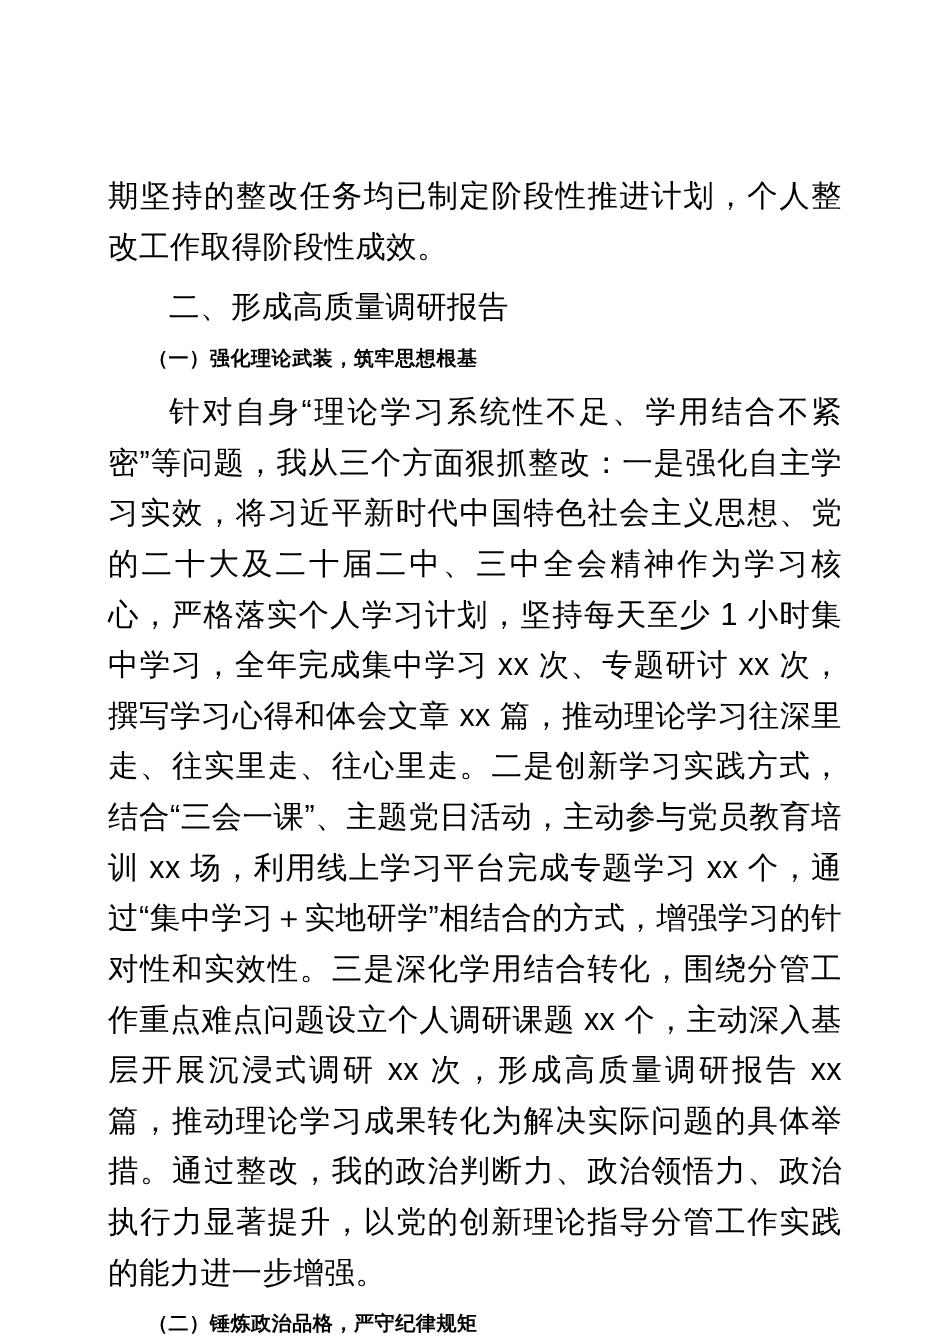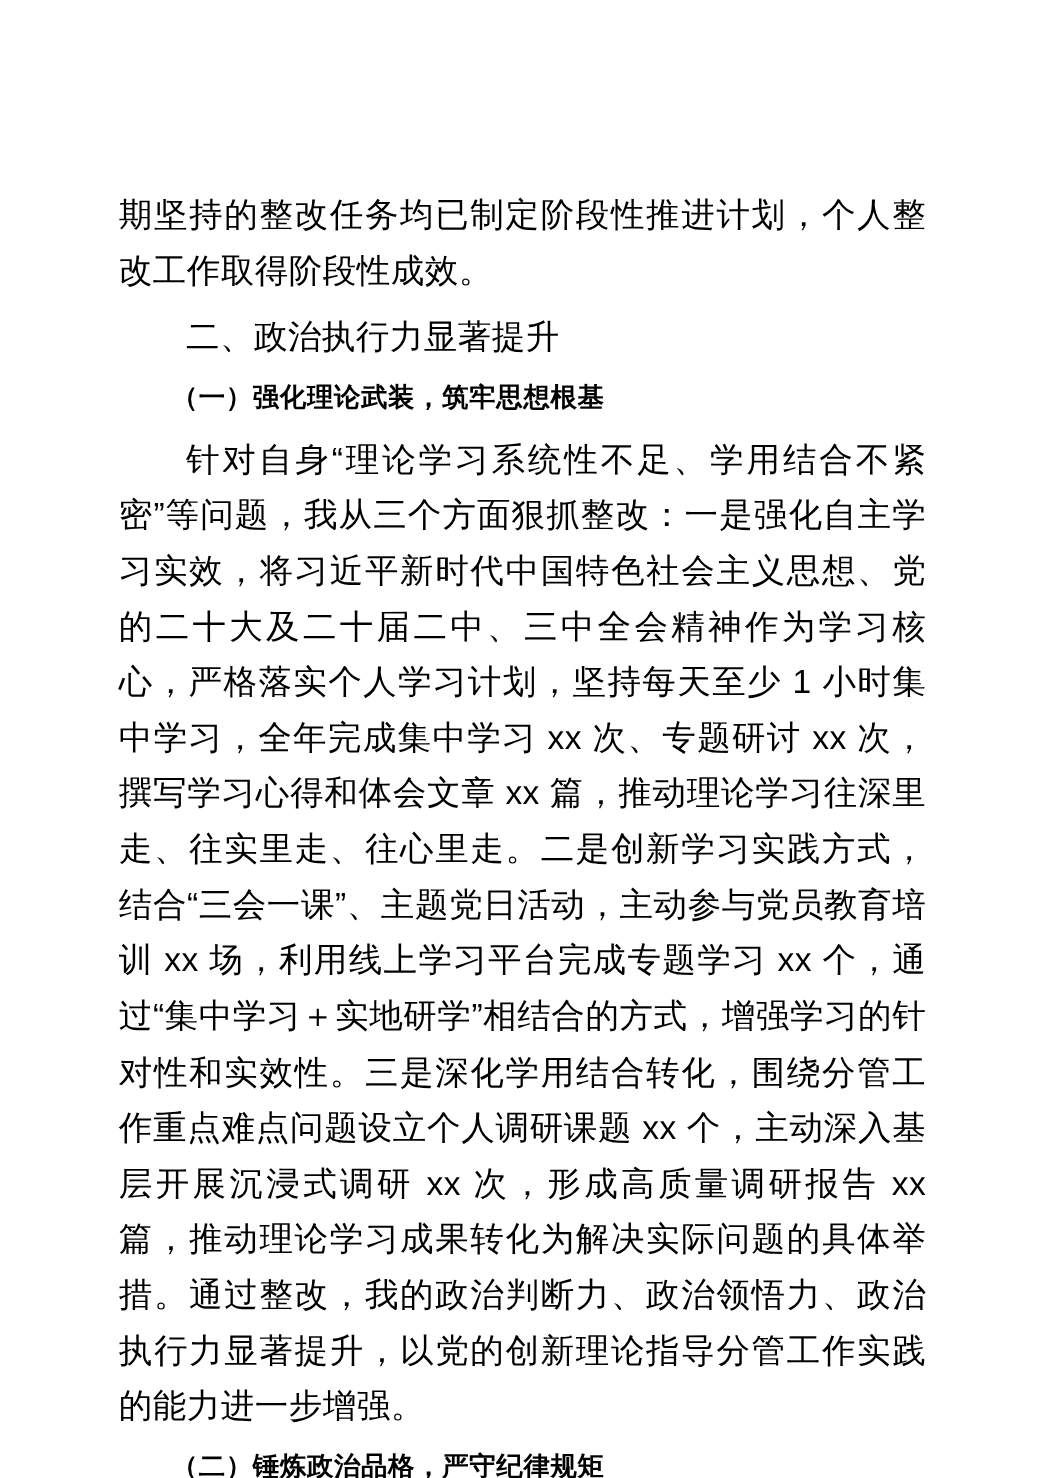--- a/index.html
+++ b/index.html
@@ -34,39 +34,39 @@
     text-indent: 0;
   }
   p.para-indent {
     margin: 11px 0 4px 0;
     text-indent: 2em;
   }
   p.heading {
     margin: 10px 0 6px 0;
     text-indent: 2em;
     font-weight: bold;
-    font-size: 24px;
+    font-size: 20px;
     letter-spacing: 0.6px;
   }
   p.sub-heading {
     margin: 10px 0 4px 0;
     text-indent: 2em;
     font-size: 30.5px;
     letter-spacing: 0.4px;
   }
 </style>
 </head>
 <body>
 
 <div class="page">
   <div class="doc-body">
 
     <p class="para">期坚持的整改任务均已制定阶段性推进计划，个人整改工作取得阶段性成效。</p>
 
-    <p class="sub-heading">二、政治执行力显著提升</p>
+    <p class="sub-heading">二、形成高质量调研报告</p>
 
     <p class="heading">（一）强化理论武装，筑牢思想根基</p>
 
     <p class="para-indent">针对自身“理论学习系统性不足、学用结合不紧密”等问题，我从三个方面狠抓整改：一是强化自主学习实效，将习近平新时代中国特色社会主义思想、党的二十大及二十届二中、三中全会精神作为学习核心，严格落实个人学习计划，坚持每天至少 1 小时集中学习，全年完成集中学习 xx 次、专题研讨 xx 次，撰写学习心得和体会文章 xx 篇，推动理论学习往深里走、往实里走、往心里走。二是创新学习实践方式，结合“三会一课”、主题党日活动，主动参与党员教育培训 xx 场，利用线上学习平台完成专题学习 xx 个，通过“集中学习＋实地研学”相结合的方式，增强学习的针对性和实效性。三是深化学用结合转化，围绕分管工作重点难点问题设立个人调研课题 xx 个，主动深入基层开展沉浸式调研 xx 次，形成高质量调研报告 xx 篇，推动理论学习成果转化为解决实际问题的具体举措。通过整改，我的政治判断力、政治领悟力、政治执行力显著提升，以党的创新理论指导分管工作实践的能力进一步增强。</p>
 
     <p class="heading">（二）锤炼政治品格，严守纪律规矩</p>
 
   </div>
 </div>
 

